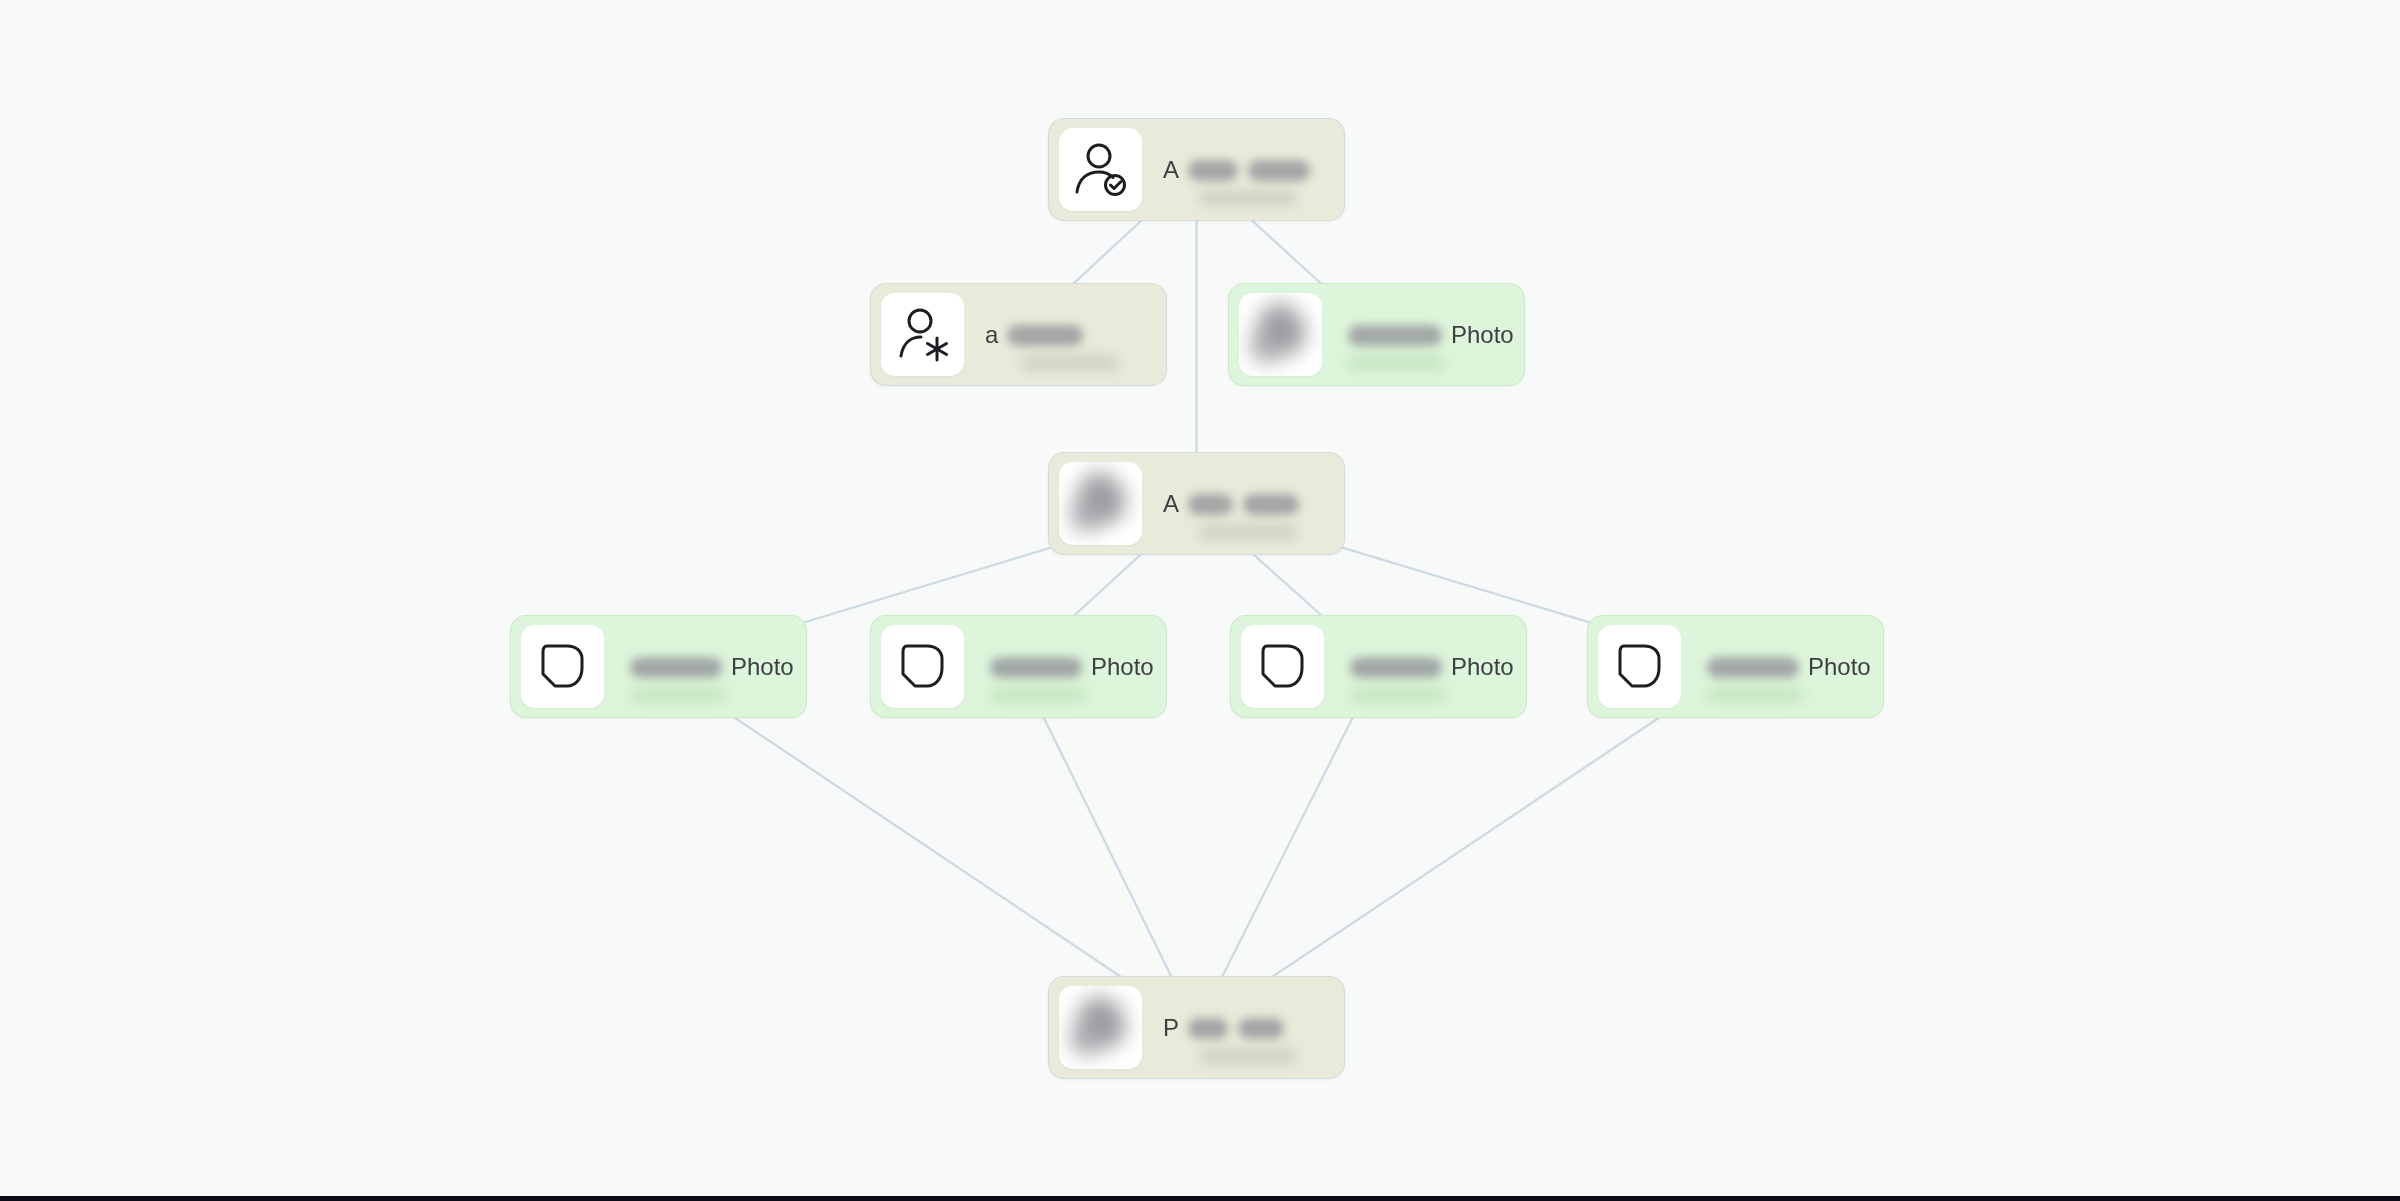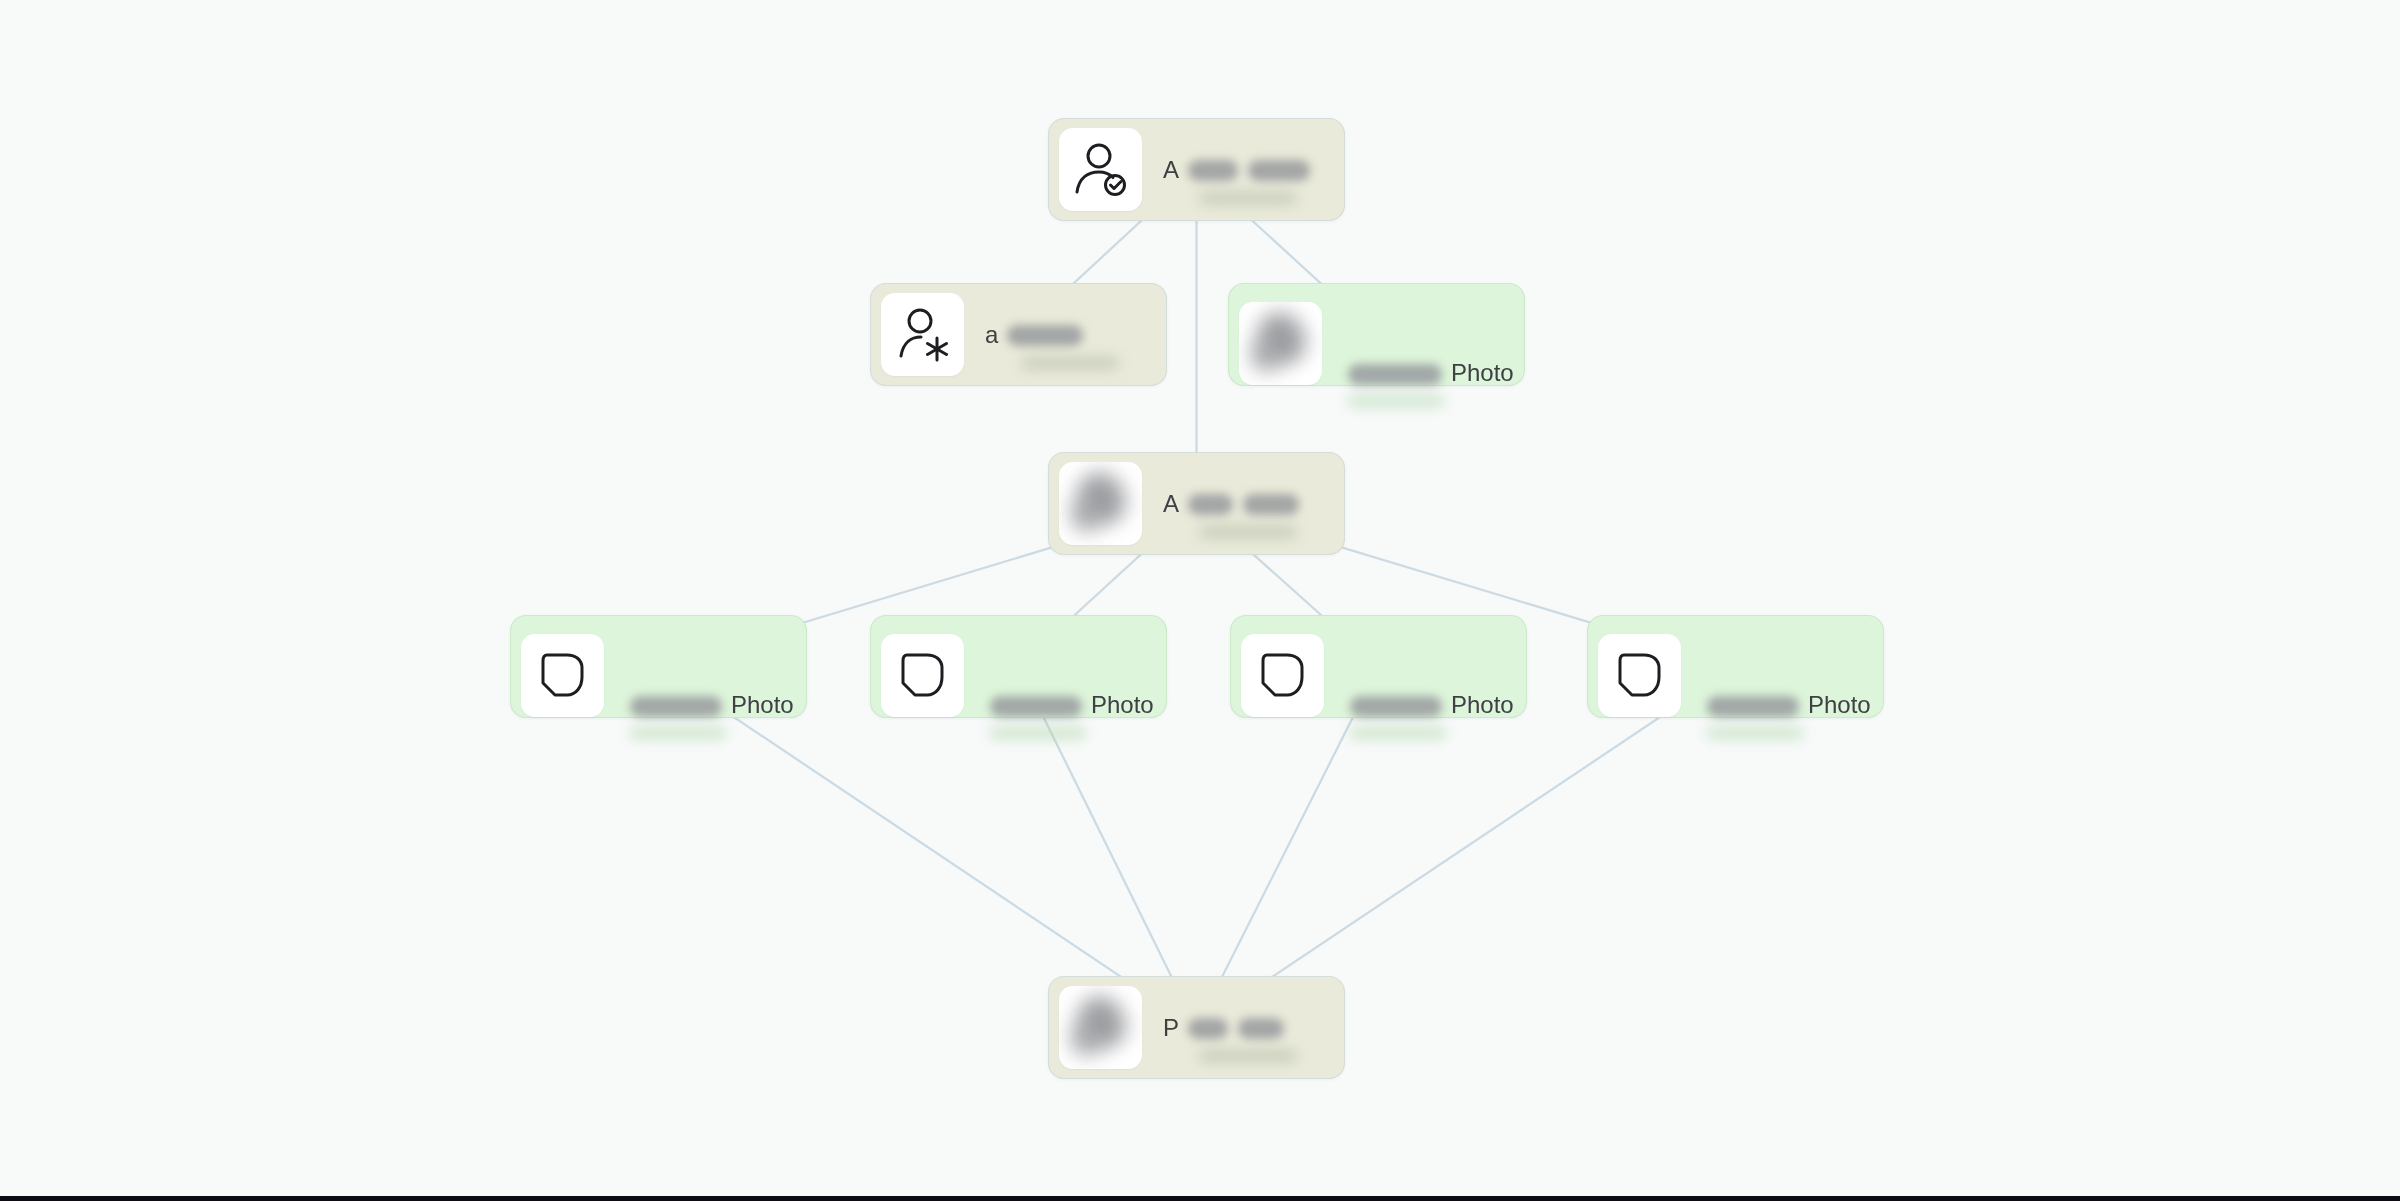--- a/index.html
+++ b/index.html
@@ -12,21 +12,21 @@
   #edge-layer{position:absolute;left:0;top:0;z-index:0;}
   .node{
     position:absolute;z-index:2;
     border-radius:16px;
     display:flex;align-items:center;
     padding-left:10px;box-sizing:border-box;
     gap:21px;
     box-shadow:0 1px 3px rgba(60,80,90,.06);
   }
   .node.beige{background:var(--node-beige);border:1.5px solid rgba(200,213,220,.65);}
-  .node.green{background:var(--node-green);border:1.5px solid rgba(185,224,185,.55);align-items:flex-end;}
+  .node.green{background:var(--node-green);border:1.5px solid rgba(185,224,185,.55);}
   .tile{
     width:83px;height:83px;flex:0 0 auto;
     background:var(--tile);border-radius:14px;
     position:relative;overflow:hidden;
     display:flex;align-items:center;justify-content:center;
     box-shadow:0 1px 2px rgba(0,0,0,.04);
   }
   .tile svg{display:block;}
   .smudge-a{
     position:absolute;left:21px;top:10px;width:44px;height:52px;

